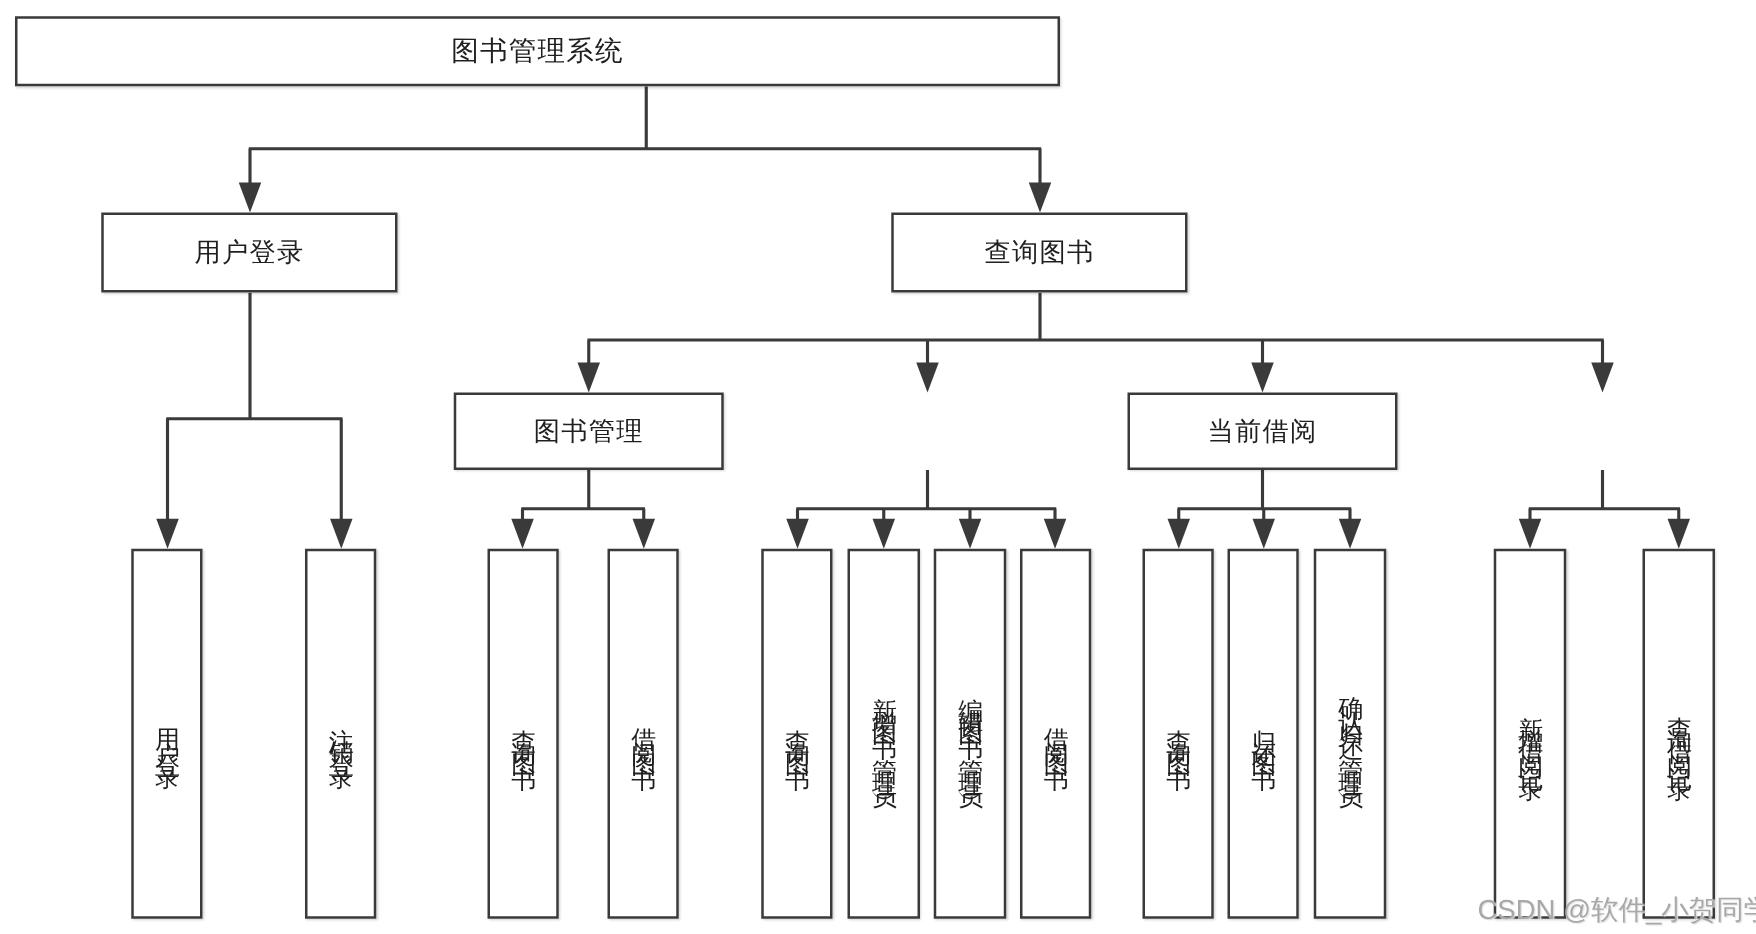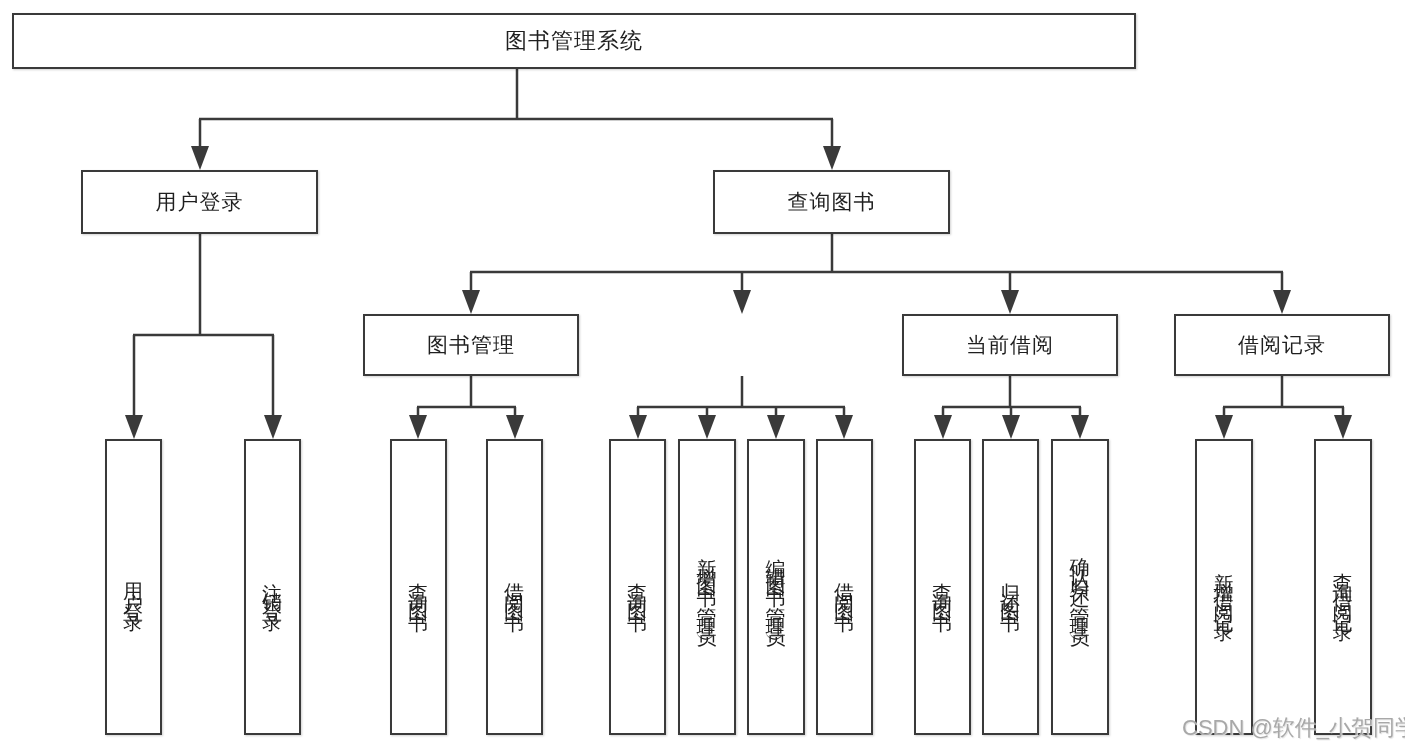--- a/index.html
+++ b/index.html
@@ -79,39 +79,36 @@
       <polygon points="767,415 785,415 776,439"></polygon>
       <polygon points="835,415 853,415 844,439"></polygon>
       <polygon points="934,415 952,415 943,439"></polygon>
       <polygon points="1002,415 1020,415 1011,439"></polygon>
       <polygon points="1071,415 1089,415 1080,439"></polygon>
       <polygon points="1215,415 1233,415 1224,439"></polygon>
       <polygon points="1334,415 1352,415 1343,439"></polygon>
     </g>
   </svg>
 
-  <div class="node h root" style="left:12px;top:13px;width:1124px;height:56px">
+  <div class="node h root" style="left:12px;top:13px;width:836px;height:56px">
     <span>图书管理系统</span>
   </div>
 
   <div class="node h" style="left:81px;top:170px;width:237px;height:64px">
     <span>用户登录</span>
   </div>
   <div class="node h" style="left:713px;top:170px;width:237px;height:64px">
     <span>查询图书</span>
   </div>
 
   <div class="node h" style="left:363px;top:314px;width:216px;height:62px">
     <span>图书管理</span>
   </div>
   <div class="node h" style="left:902px;top:314px;width:216px;height:62px">
     <span>当前借阅</span>
-  </div>
-  <div class="node h" style="left:1174px;top:314px;width:216px;height:62px">
-    <span>借阅记录</span>
   </div>
 
   <div class="node leaf" style="left:105px;top:439px;width:57px;height:296px">
     <span>用户登录</span>
   </div>
   <div class="node leaf" style="left:244px;top:439px;width:57px;height:296px">
     <span>注销登录</span>
   </div>
 
   <div class="node leaf" style="left:390px;top:439px;width:57px;height:296px">

